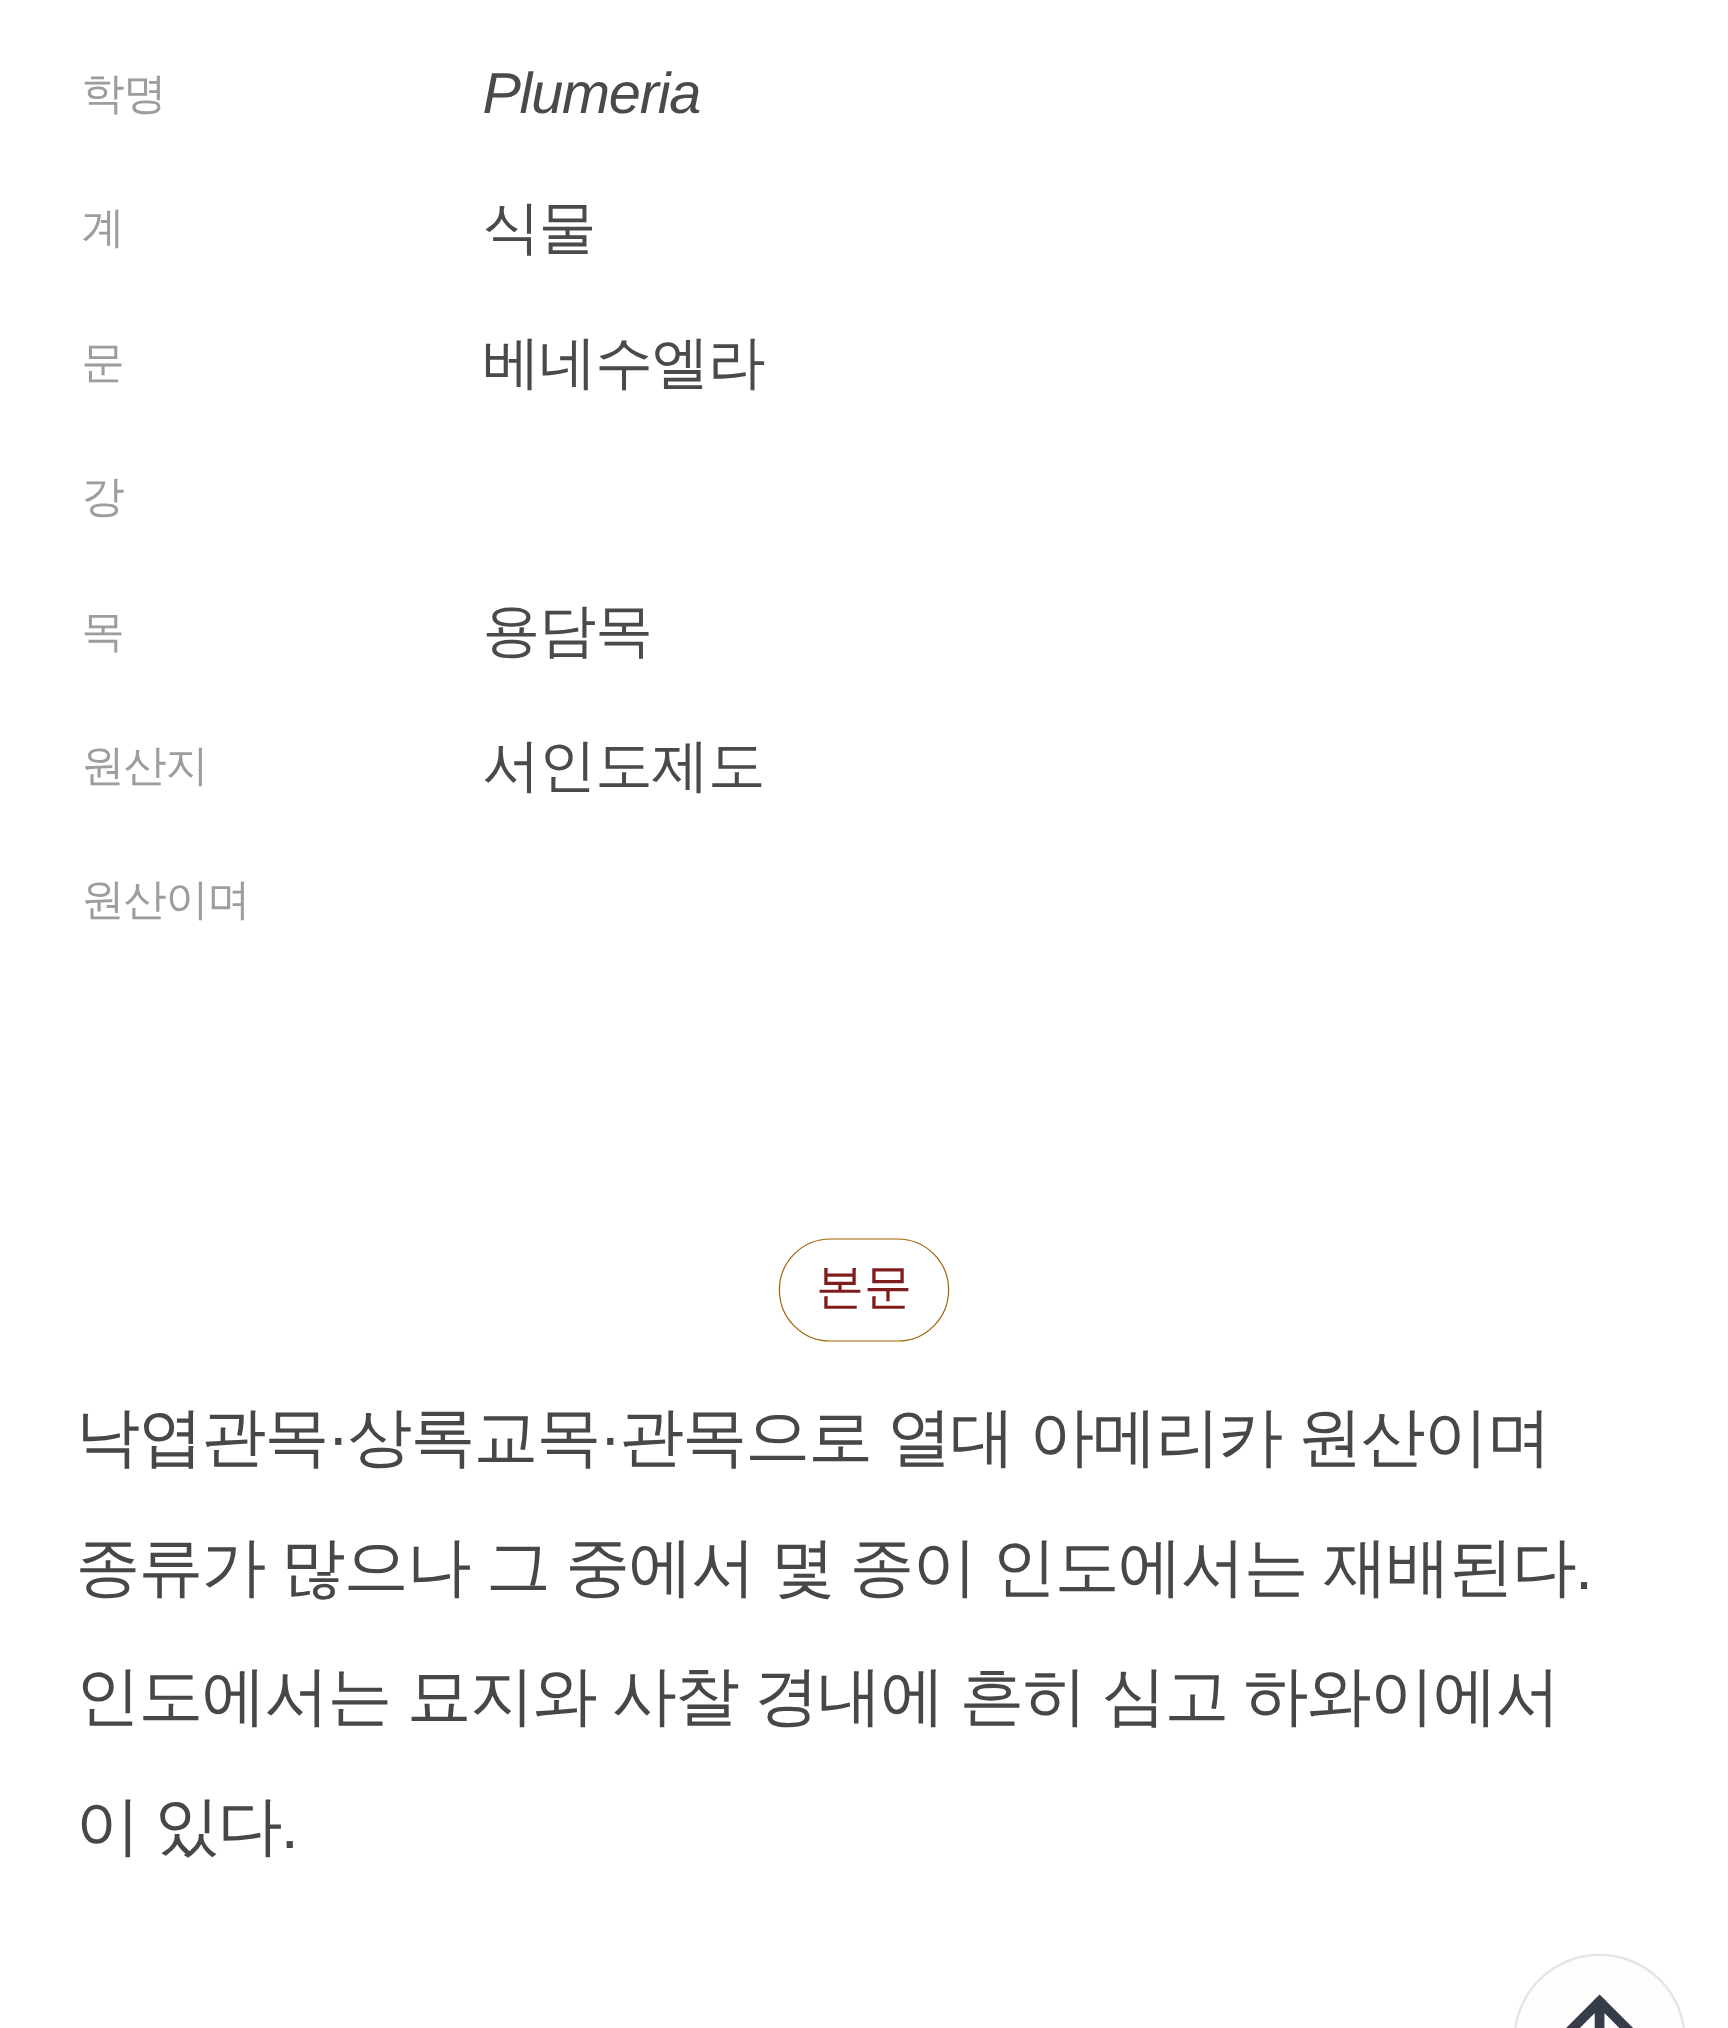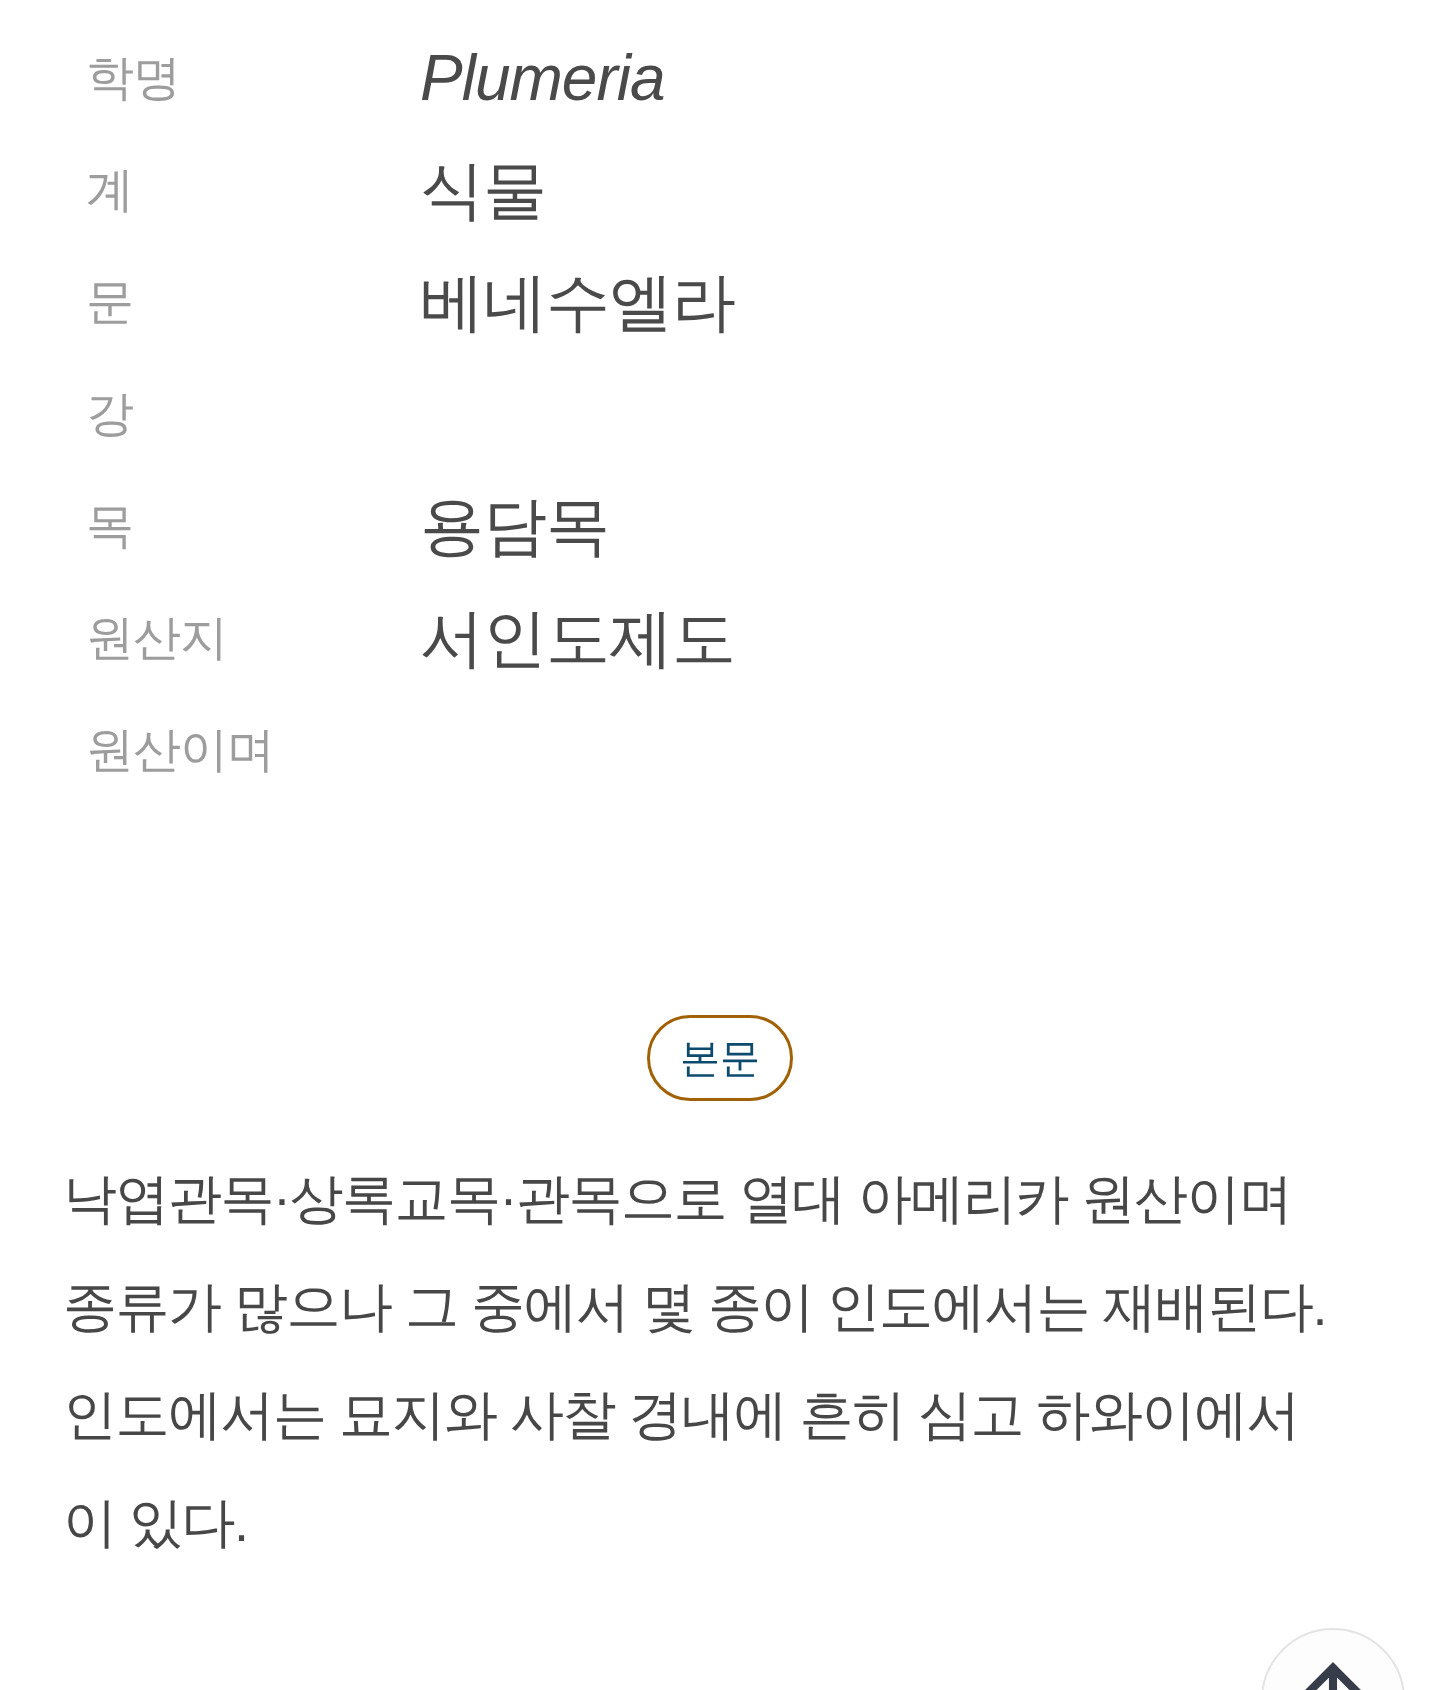--- a/index.html
+++ b/index.html
@@ -20,50 +20,50 @@
     padding-left: 68px;
     padding-right: 40px;
   }
   .tax-row {
     display: flex;
     align-items: center;
     height: 112px;
   }
   .tax-label {
     flex: 0 0 334px;
-    font-size: 48px;
+    font-size: 36px;
     color: #9d9d9d;
     letter-spacing: -1px;
-    margin-left: 18px;
   }
   .tax-value {
-    font-size: 64px;
+    font-size: 48px;
     color: #4a4a4a;
     letter-spacing: -1px;
     white-space: nowrap;
   }
   .tax-value.sci-name { font-style: italic; }
 
   
   .badge-wrap {
     margin-top: 209px;
     text-align: center;
     height: 86px;
   }
   .badge {
     display: inline-block;
     height: 86px;
     line-height: 80px;
     min-width: 138px;
     padding: 0 30px;
-    border: 3px solid #a16207;
+    border: 1px solid #a16207;
     border-radius: 44px;
     background: #ffffff;
     font-size: 40px;
-    color: #0c4a6e;
+    color: #7f1d1d;
+    margin-top: 17px;
   }
 
   
   .article {
     margin-top: 43px;
     padding-left: 63px;
   }
   .article .line {
     font-size: 54px;
     line-height: 108px;

